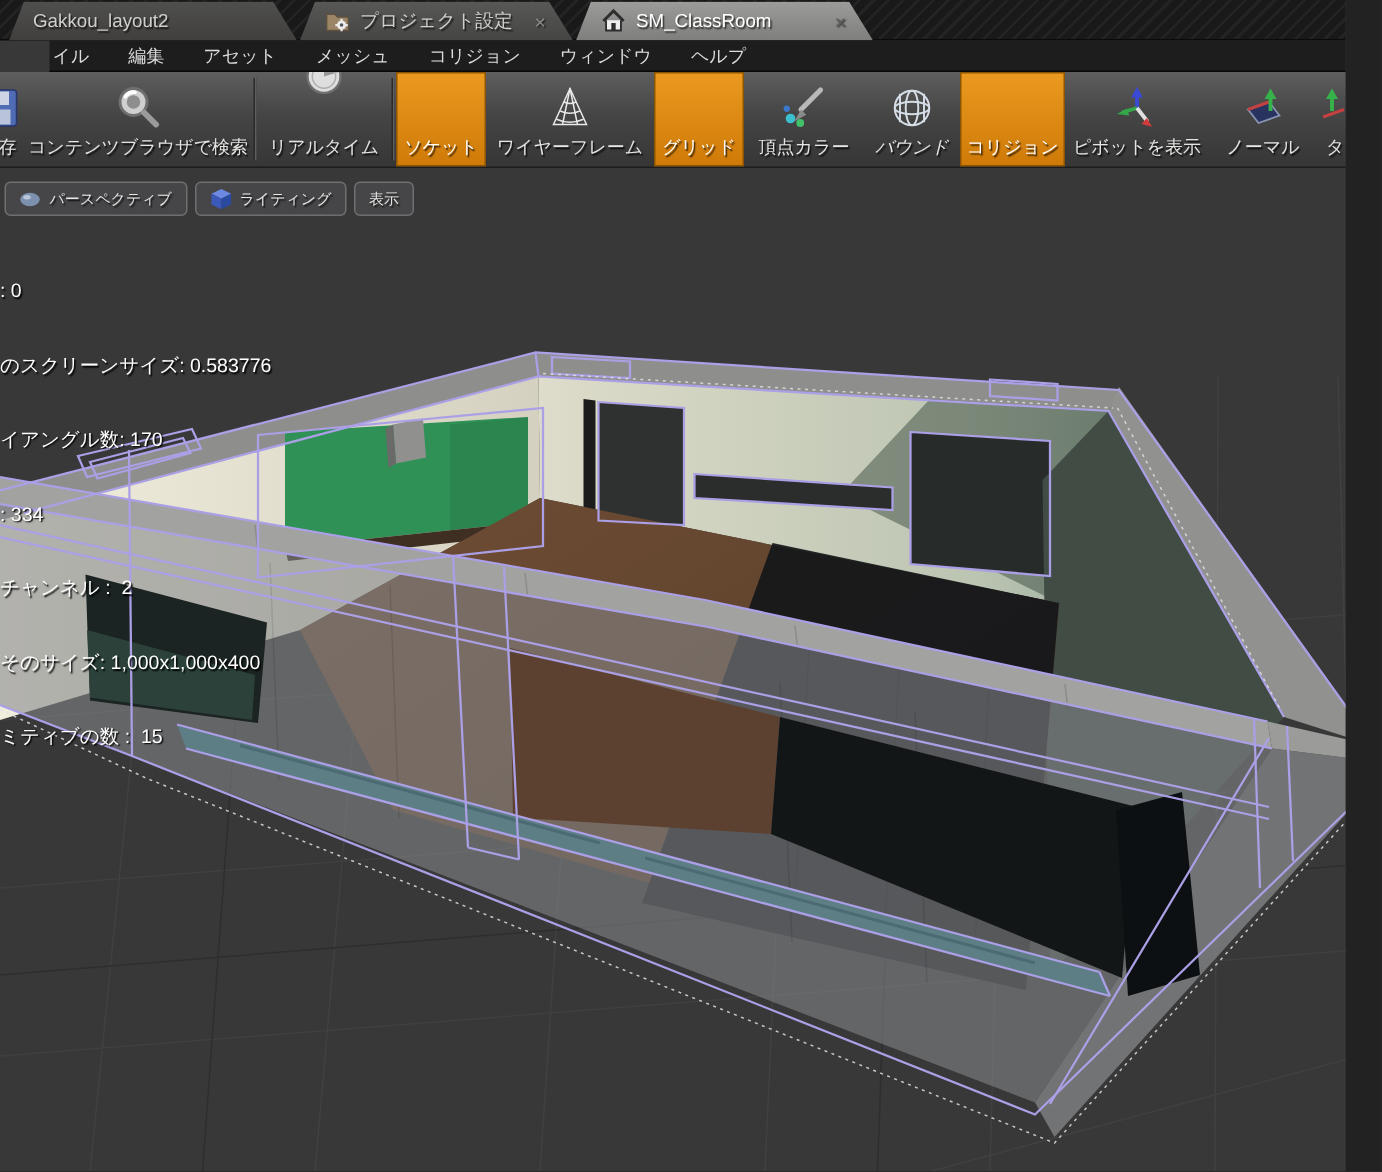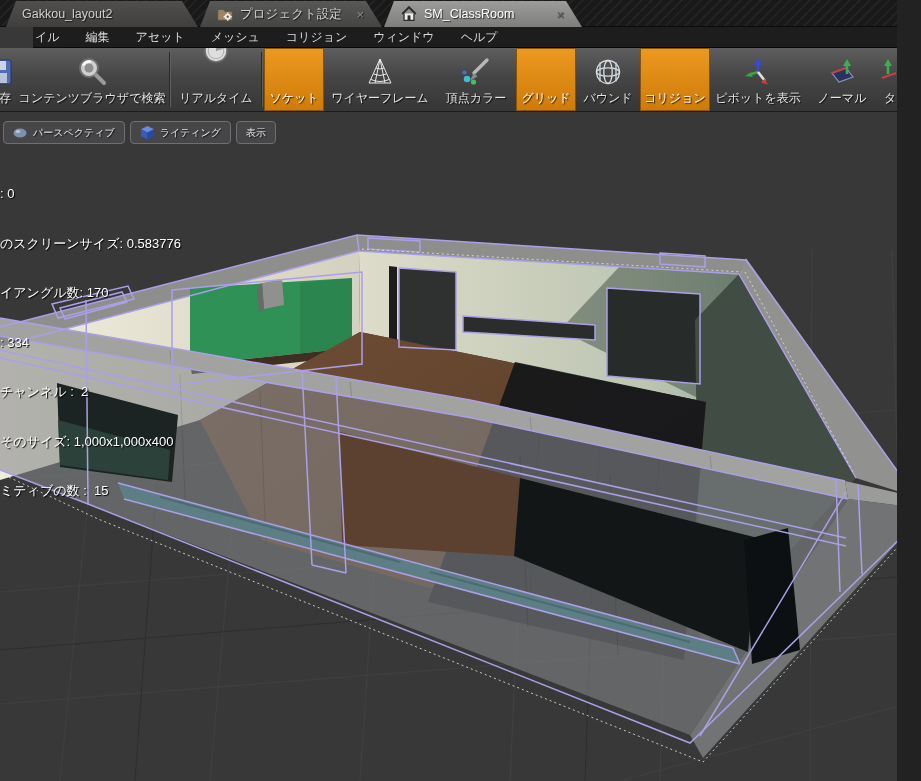--- a/index.html
+++ b/index.html
@@ -156,47 +156,47 @@
           <g stroke="#e9e9e9" stroke-width="1" fill="none">
             <path d="M16 3 L5 27 L27 27 Z"></path>
             <path d="M16 3 L11 27 M16 3 L21 27"></path>
             <path d="M12 12 Q16 14 20 12 M9.5 18 Q16 21 22.5 18 M7 23.5 Q16 27.5 25 23.5"></path>
           </g>
         </svg>
       </div>
       <div class="tlabel">ワイヤーフレーム</div>
     </div>
 
-    <div class="titem" style="width:80px;">
-      <div class="ticon">
-        <svg width="32" height="32" viewBox="0 0 32 32">
-          <line x1="27" y1="4" x2="14" y2="17" stroke="#b9b9b9" stroke-width="3.4" stroke-linecap="round"></line>
-          <path d="M14 17 l-4.5 8 8-4.5 z" fill="#8a8a8a"></path>
-          <circle cx="7" cy="23" r="3.2" fill="#3cc0d0"></circle>
-          <circle cx="13.5" cy="26" r="2.6" fill="#43c06a"></circle>
-          <circle cx="4.5" cy="16.5" r="2.1" fill="#3a79c9"></circle>
-        </svg>
-      </div>
-      <div class="tlabel">頂点カラー</div>
-    </div>
-
     <div class="titem orange" style="width:60px;">
       <div class="ticon">
         <svg width="34" height="34" viewBox="0 0 34 34">
           <polygon points="11,9 23,9 30,25 4,25" fill="rgba(110,55,0,.4)"></polygon>
           <g stroke="#512e04" stroke-width="1.6" fill="none">
             <path d="M11 9 L4 25 M15 9 L11.4 25 M19 9 L17.6 25 M23 9 L24 25 M23 9 L30 25"></path>
             <path d="M11 9 L23 9 M9.3 13 L25 13 M7.4 17.5 L27 17.5 M5.4 21.8 L28.8 21.8 M4 25 L30 25"></path>
           </g>
         </svg>
       </div>
       <div class="tlabel">グリッド</div>
     </div>
 
-    <div class="titem" style="width:64px;">
+    <div class="titem" style="width:80px;">
+      <div class="ticon">
+        <svg width="32" height="32" viewBox="0 0 32 32">
+          <line x1="27" y1="4" x2="14" y2="17" stroke="#b9b9b9" stroke-width="3.4" stroke-linecap="round"></line>
+          <path d="M14 17 l-4.5 8 8-4.5 z" fill="#8a8a8a"></path>
+          <circle cx="7" cy="23" r="3.2" fill="#3cc0d0"></circle>
+          <circle cx="13.5" cy="26" r="2.6" fill="#43c06a"></circle>
+          <circle cx="4.5" cy="16.5" r="2.1" fill="#3a79c9"></circle>
+        </svg>
+      </div>
+      <div class="tlabel">頂点カラー</div>
+    </div>
+
+    <div class="titem" style="width:64px;font-style:italic;">
       <div class="ticon">
         <svg width="32" height="32" viewBox="0 0 32 32">
           <g stroke="#d5dde6" stroke-width="1.3" fill="none">
             <circle cx="16" cy="16" r="11.5"></circle>
             <ellipse cx="16" cy="16" rx="11.5" ry="4.2"></ellipse>
             <ellipse cx="16" cy="16" rx="4.2" ry="11.5"></ellipse>
             <line x1="8" y1="6.5" x2="8" y2="25.5"></line>
             <line x1="24" y1="6.5" x2="24" y2="25.5"></line>
           </g>
         </svg>

